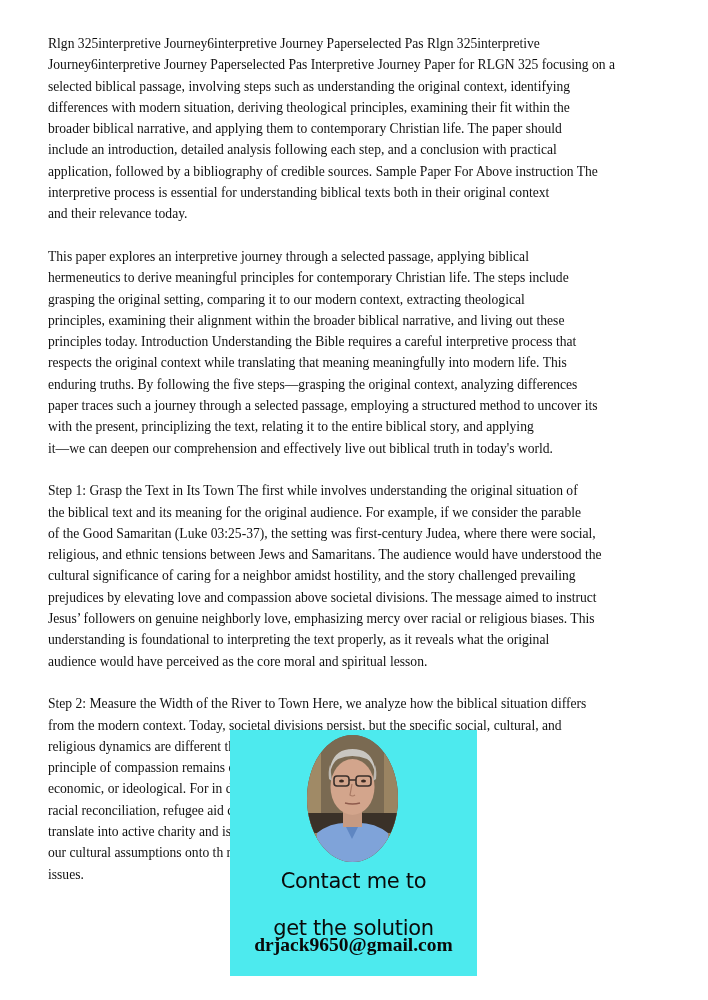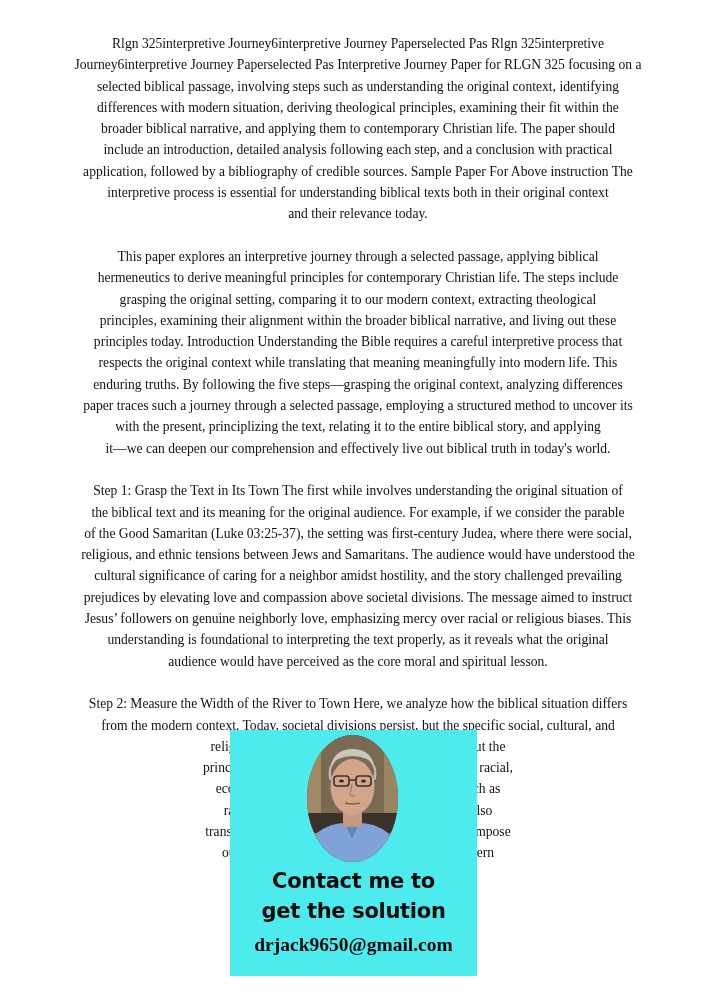--- a/index.html
+++ b/index.html
@@ -16,21 +16,20 @@
       color: #111111;
     }
     .page {
       position: absolute;
       left: 48px;
       top: 33px;
       width: 620px;
     }
     .para {
       margin: 0 0 21.3px 0;
-      text-align: center;
     }
     .line {
       display: block;
       font-size: 13.6px;
       line-height: 21.3px;
       height: 21.3px;
       white-space: nowrap;
     }
     .overlay {
       position: absolute;
@@ -50,26 +49,26 @@
       overflow: hidden;
       background: #6e6150;
     }
     .portrait svg { display: block; width: 100%; height: 100%; }
     .cta {
       position: absolute;
       left: 0;
       width: 247px;
       text-align: center;
       font-family: "DejaVu Sans", "Liberation Sans", sans-serif;
-      font-weight: bold;
+      font-weight: normal;
       color: #0a0a0a;
       letter-spacing: -0.3px;
     }
     .cta-1 { top: 137px; font-size: 21px; line-height: 28px; }
-    .cta-2 { top: 167px; font-size: 21px; line-height: 28px; }
+    .cta-2 { top: 184px; font-size: 21px; line-height: 28px; }
     .email {
       position: absolute;
       left: 0;
       top: 202px;
       width: 247px;
       text-align: center;
       font-family: "Liberation Serif", "DejaVu Serif", serif;
       font-weight: bold;
       font-size: 19.5px;
       line-height: 26px;

